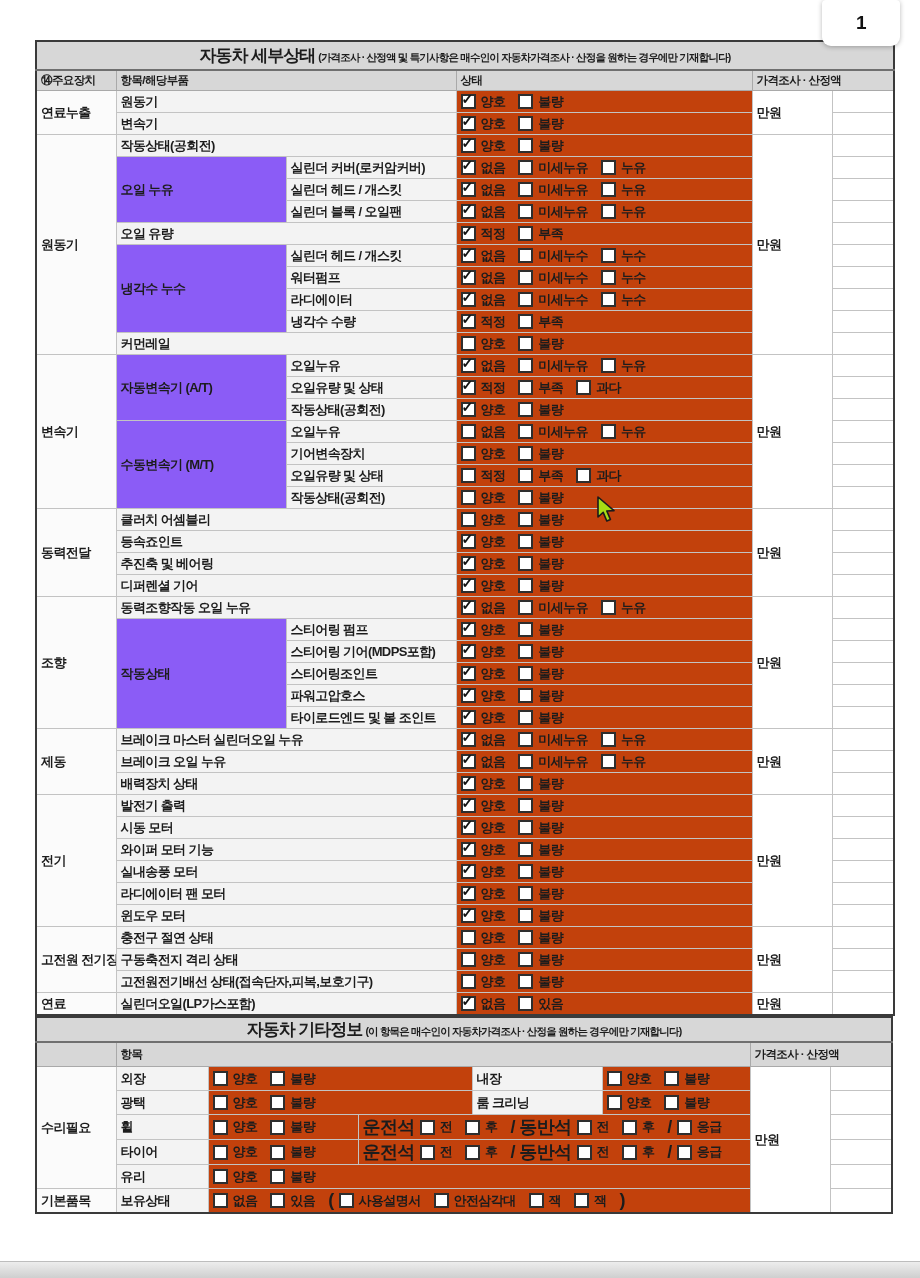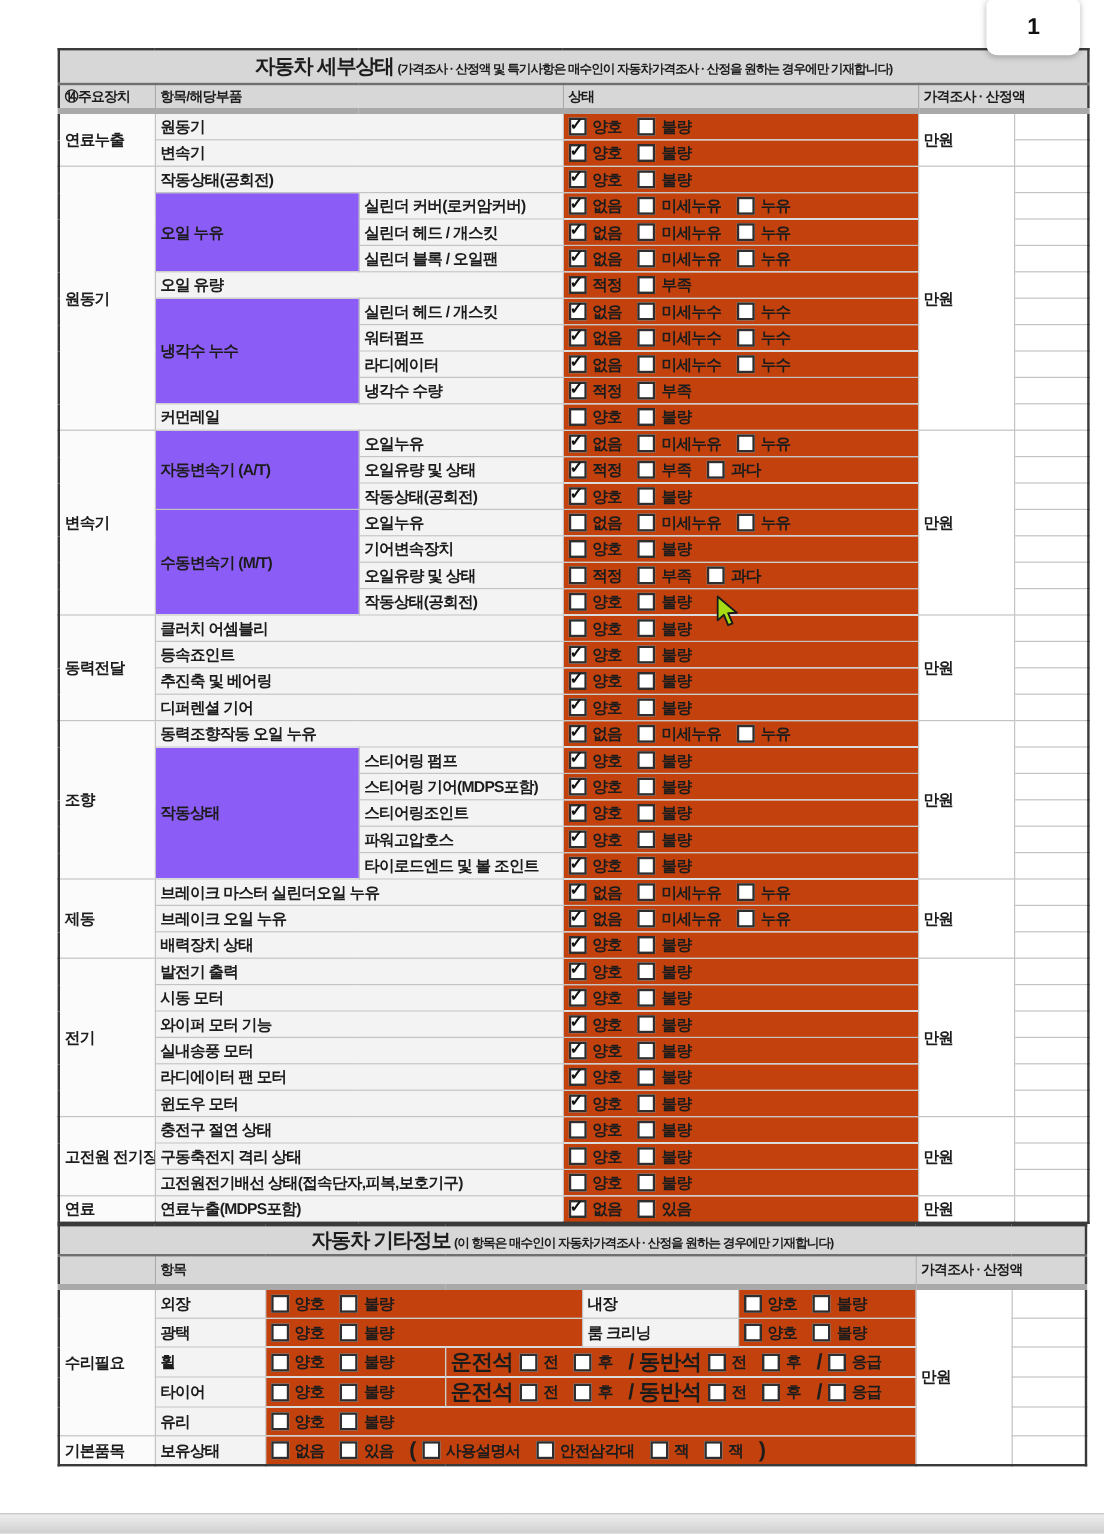--- a/index.html
+++ b/index.html
@@ -2,27 +2,27 @@
 <html><head>
 <meta charset="utf-8">
 <style>
   html,body{margin:0;padding:0}
   body{
     width:920px;height:1278px;position:relative;overflow:hidden;
     background:#ffffff;
     font-family:"Liberation Sans", sans-serif;
     font-weight:700;letter-spacing:-0.6px;color:#1c1c1c;
   }
-  .page{position:absolute;left:48px;top:40px;width:787px}
+  .page{position:absolute;left:35px;top:40px;width:787px}
   table.tbl{border-collapse:collapse;table-layout:fixed;width:858px;border:2px solid #3a3a3a;background:#fff}
   table.tbl td{border:1px solid #c3c3c3;height:21px;padding:0 4px;font-size:13px;overflow:hidden;white-space:nowrap;vertical-align:middle}
   tr.title-row td{background:#d7d7d7;text-align:center;height:27px;border-bottom:2px solid #6f6f6f;white-space:normal}
   .ttl{font-size:17px;font-weight:700;letter-spacing:-1px}
   .note{font-size:10.5px;font-weight:700;letter-spacing:-0.8px}
-  tr.head-row td{background:#d7d7d7;height:19px;font-size:11.5px;border-bottom:5px solid #7f1d1d;border-color:#a9a9a9}
+  tr.head-row td{background:#d7d7d7;height:19px;font-size:11.5px;border-bottom:1px solid #7f1d1d;border-color:#a9a9a9}
   td.secname{background:#fbfbfb;font-size:13.5px;white-space:normal;line-height:1.05}
   td.grp{background:#8b5cf6;white-space:normal;line-height:1.05}
   td.lbl,td.sub,td.lbl2{background:#f3f3f3}
   td.status{background:#c2410c}
   td.price{font-size:13.5px;background:#fff}
   td.blank{border-color:#d9d9d9;background:#fff}
   tr.sec-start td{border-top:1px solid #8f8f8f}
   .opt{display:inline-flex;align-items:center;margin-right:13px;vertical-align:middle}
   .cb{display:inline-block;width:11px;height:11px;border:2px solid #2e2e2e;background:#fff;margin-right:5px;position:relative;flex:none}
   .cb[data-checked="true"]::after{content:"✓";position:absolute;left:-1px;top:-5px;font-size:14px;font-weight:900;color:#111}
@@ -576,21 +576,21 @@
               <span class="cb" data-checked="false"></span>
               <span class="olb">양호</span>
             </span><span class="opt">
               <span class="cb" data-checked="false"></span>
               <span class="olb">불량</span>
             </span></td>
           <td class="blank"></td>
         </tr>
         <tr class="sec-start">
           <td class="secname" rowspan="1">연료</td>
-          <td class="lbl" colspan="2">연료누출(MDPS포함)</td>
+          <td class="lbl" colspan="2">실린더오일(LP가스포함)</td>
           <td class="status"><span class="opt">
               <span class="cb" data-checked="true"></span>
               <span class="olb">없음</span>
             </span><span class="opt">
               <span class="cb" data-checked="false"></span>
               <span class="olb">있음</span>
             </span></td>
           <td class="price" rowspan="1">만원</td>
           <td class="blank"></td>
         </tr>

